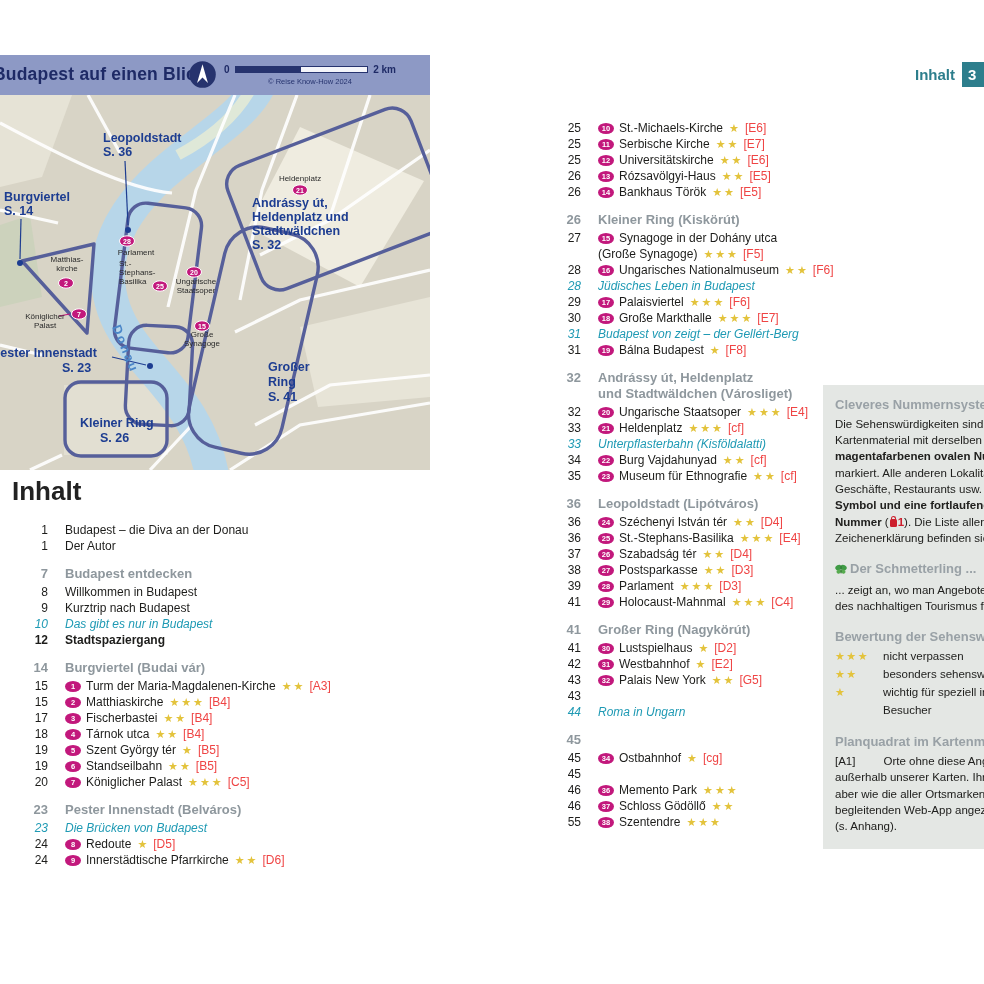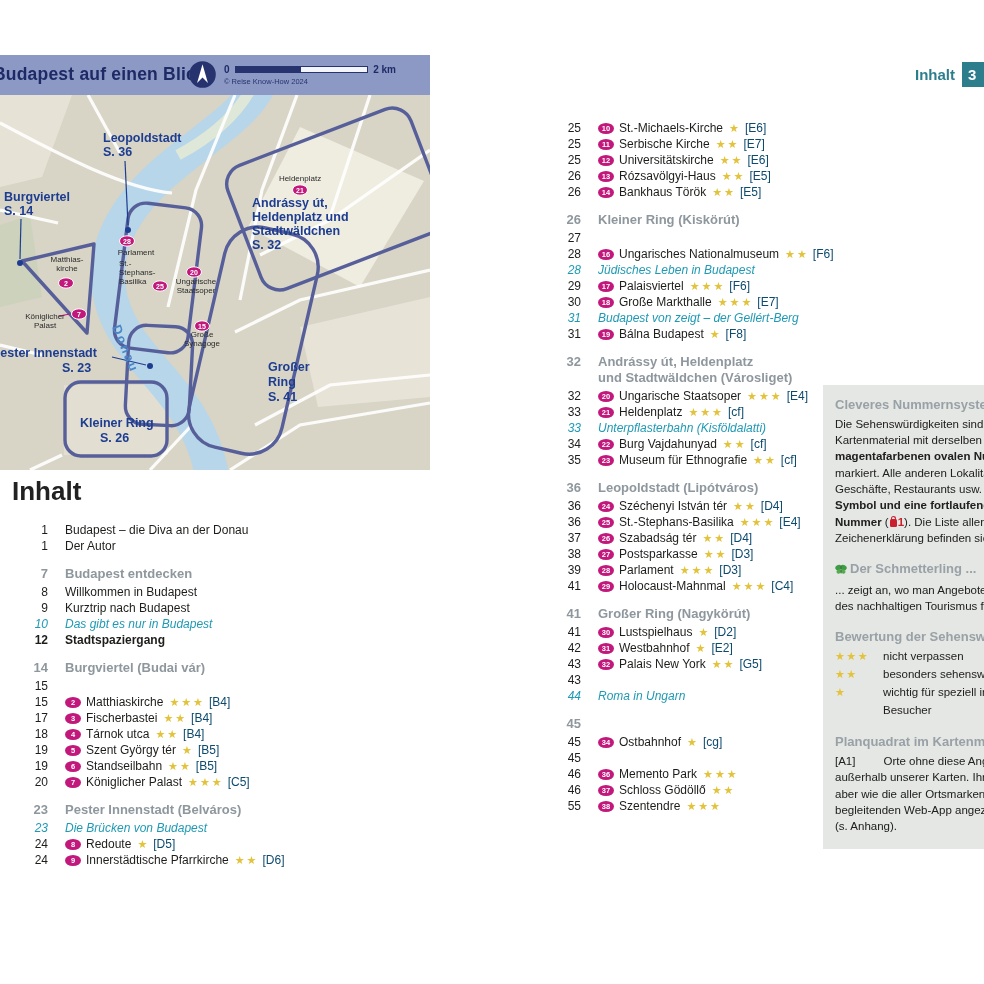--- a/index.html
+++ b/index.html
@@ -16,40 +16,40 @@
   .map-block{position:absolute;left:0;top:55px;width:430px;height:415px;}
   .map-header{position:relative;background:#8d99c5;height:40px;}
   .map-title{position:absolute;left:-7px;top:9px;font-size:17.5px;font-weight:bold;color:#1e2a66;letter-spacing:.2px;}
   .compass{position:absolute;left:188px;top:5px;width:29px;height:29px;}
   .scale-wrap{position:absolute;left:224px;top:9px;width:172px;font-size:10px;color:#1e2a66;}
   .scale-row{display:flex;align-items:center;}
   .scale-row .s0,.scale-row .s2{font-weight:bold;}
   .scale-bar{flex:1;height:5px;display:flex;margin:0 5px;border:1px solid #26336e;}
   .scale-bar .dark{width:50%;background:#26336e;}
   .scale-bar .light{width:50%;background:#f4f5fa;}
-  .copyright{text-align:left;font-size:7.5px;margin-top:2px;color:#26336e;}
+  .copyright{text-align:center;font-size:7.5px;margin-top:2px;color:#26336e;}
   .map-svg{display:block;}
   .map-svg text{font-family:"Liberation Sans",sans-serif;}
   
   .inhalt-title{position:absolute;left:12px;top:476px;font-size:26px;font-weight:bold;color:#222;}
   .toc{position:absolute;font-size:12px;line-height:16px;}
   .toc-left{left:12px;top:522px;width:505px;}
   .toc-right{left:545px;top:120px;width:292px;}
   .row{display:flex;align-items:flex-start;}
   .row .pg{width:36px;text-align:right;flex:none;}
   .row .body{margin-left:17px;}
   .row.section{margin-top:12px;margin-bottom:2px;}
   .row.section,.row.section .pg{color:#8e979d;font-weight:bold;font-size:13px;}
   .row.feature,.row.feature .pg{color:#1f9ab4;font-style:italic;}
   .row.bold{font-weight:bold;}
   .badge{display:inline-block;width:16px;height:11px;line-height:11px;border-radius:50%;
     background:#c2187c;color:#fff;font-size:7.5px;font-weight:bold;text-align:center;
     margin-right:5px;vertical-align:1px;}
   .stars{color:#e3c33c;letter-spacing:2px;margin:0 4px 0 6px;font-size:11px;}
-  .gridref{color:#0c4a6e;}
+  .gridref{color:#ef4444;}
   
   .info-box{position:absolute;left:823px;top:385px;width:250px;background:#e4e7e4;
     padding:12px 12px 14px 12px;box-sizing:border-box;}
   .info-box h3{color:#99a1a6;font-size:13px;line-height:1.2;margin:15px 0 3px;font-weight:bold;}
   .info-box h3:first-child{margin-top:0;}
   .info-box p{margin:0;font-size:11.5px;line-height:1.42;color:#20201e;}
   .bag-icon{display:inline-block;width:7px;height:8px;background:#cc1f2d;border-radius:1.5px;
     position:relative;margin:0 1px 0 1px;vertical-align:-1px;}
   .bag-icon::before{content:"";position:absolute;top:-3px;left:1px;width:3px;height:3px;
     border:1px solid #cc1f2d;border-bottom:none;border-radius:3px 3px 0 0;}
@@ -249,20 +249,23 @@
       </div>
     </div>
     <div class="row section">
       <span class="pg">14</span>
       <div class="body">
         <div class="line1"><span class="t">Burgviertel (Budai vár)</span></div>
       </div>
     </div>
     <div class="row poi">
       <span class="pg">15</span>
+      <div class="body">
+        <div class="line1"><span class="badge">1</span><span class="t">Turm der Maria-Magdalenen-Kirche</span><span class="stars">★★</span><span class="gridref">[A3]</span></div>
+      </div>
     </div>
     <div class="row poi">
       <span class="pg">15</span>
       <div class="body">
         <div class="line1"><span class="badge">2</span><span class="t">Matthiaskirche</span><span class="stars">★★★</span><span class="gridref">[B4]</span></div>
       </div>
     </div>
     <div class="row poi">
       <span class="pg">17</span>
       <div class="body">
@@ -350,20 +353,24 @@
       </div>
     </div>
     <div class="row section">
       <span class="pg">26</span>
       <div class="body">
         <div class="line1"><span class="t">Kleiner Ring (Kiskörút)</span></div>
       </div>
     </div>
     <div class="row poi">
       <span class="pg">27</span>
+      <div class="body">
+        <div class="line1"><span class="badge">15</span><span class="t">Synagoge in der Dohány utca</span></div>
+        <div class="line2"><span class="t">(Große Synagoge)</span><span class="stars">★★★</span><span class="gridref">[F5]</span></div>
+      </div>
     </div>
     <div class="row poi">
       <span class="pg">28</span>
       <div class="body">
         <div class="line1"><span class="badge">16</span><span class="t">Ungarisches Nationalmuseum</span><span class="stars">★★</span><span class="gridref">[F6]</span></div>
       </div>
     </div>
     <div class="row feature">
       <span class="pg">28</span>
       <div class="body">

